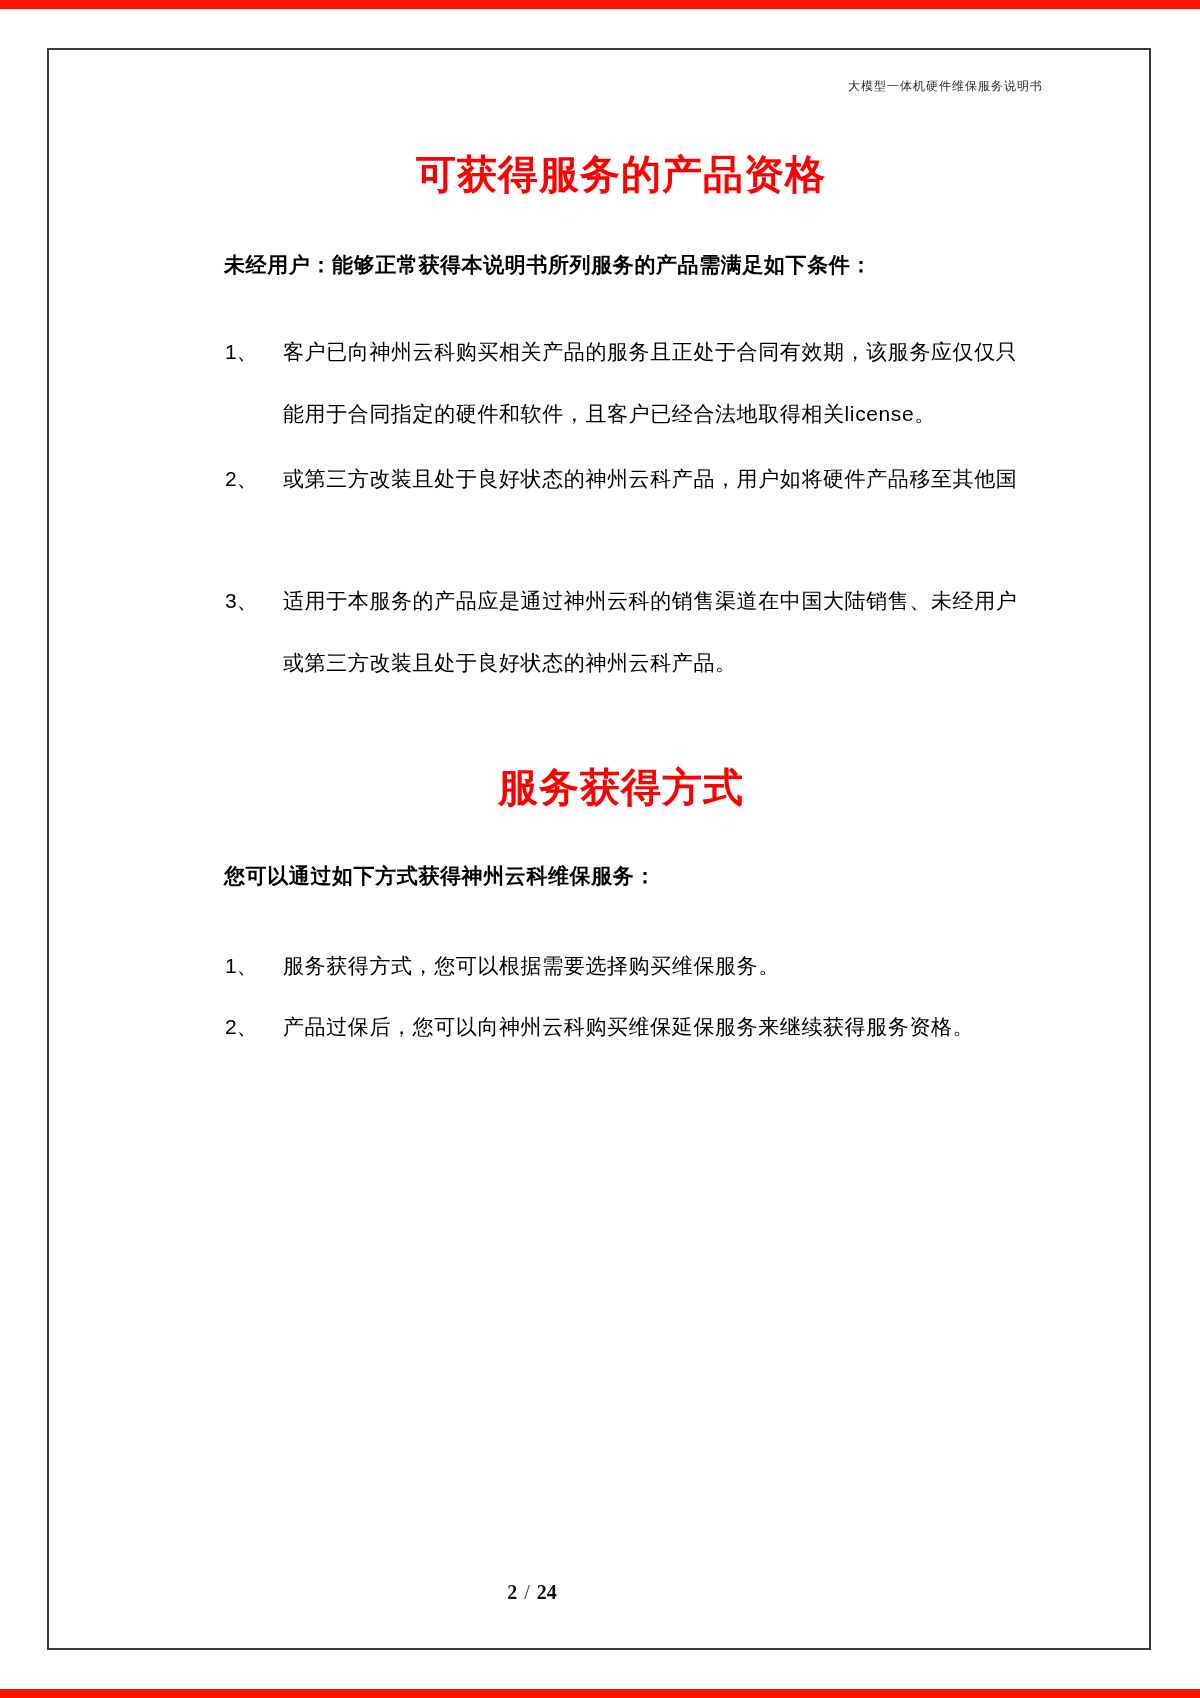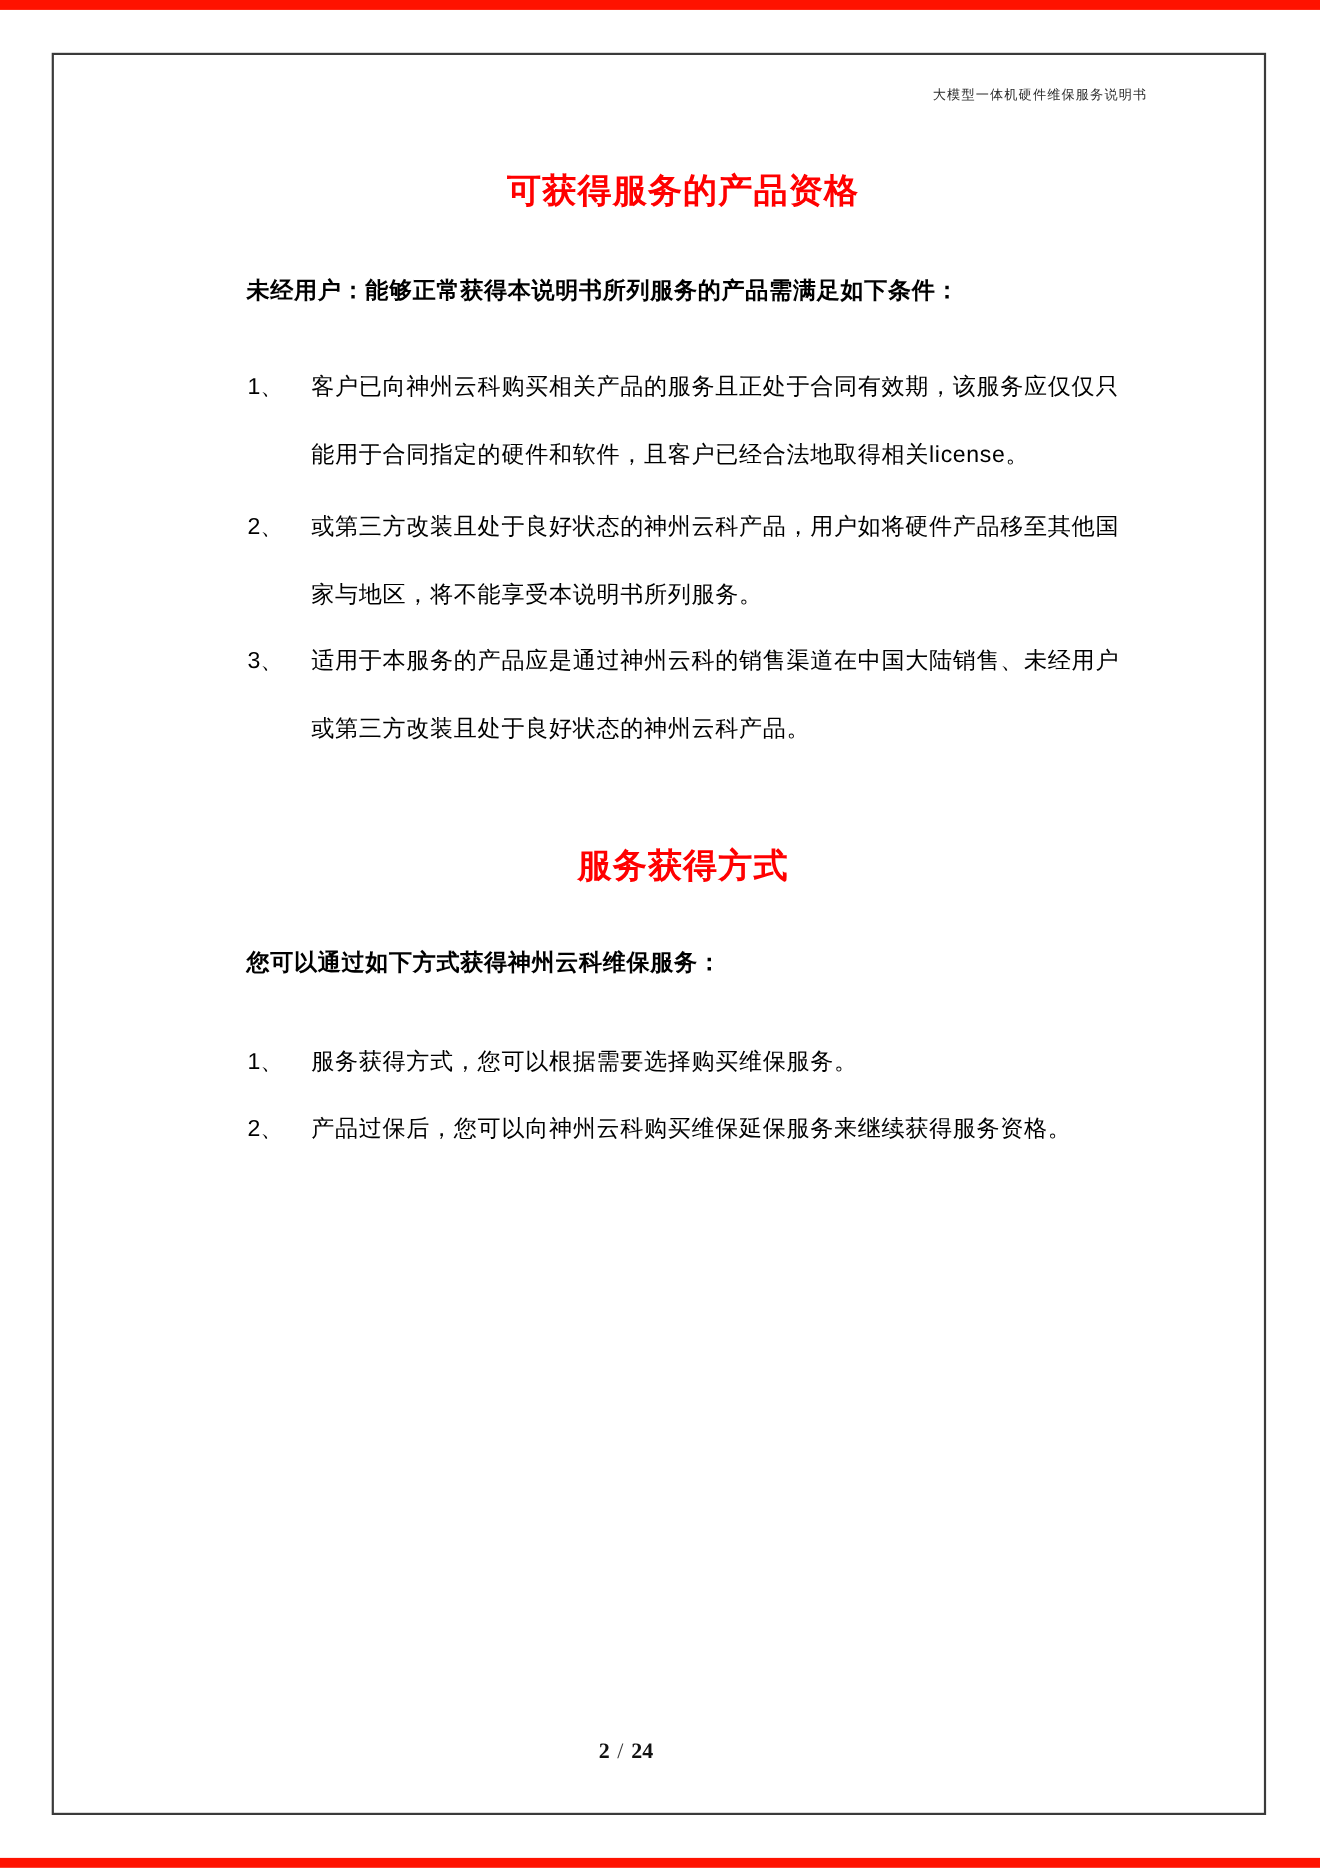--- a/index.html
+++ b/index.html
@@ -7,29 +7,29 @@
        font-family:"Liberation Sans", sans-serif;}
   .page{position:absolute;inset:0;background:#fff;}
   .bar{position:absolute;left:0;width:1200px;height:9px;background:#ff1200;}
   .bar.top{top:0;}
   .bar.bottom{top:1689px;}
   .frame{position:absolute;left:47px;top:48px;width:1104px;height:1602px;
          border:2px solid #3a3a3a;box-sizing:border-box;background:transparent;}
   .header{position:absolute;top:78px;right:157px;font-family:"Liberation Serif", serif;
           font-size:12px;color:#2b2b2b;letter-spacing:1px;white-space:nowrap;}
   .h{position:absolute;left:225px;width:792px;margin:0;text-align:center;
-     font-size:31px;line-height:34px;font-weight:bold;color:#ff0000;
+     font-size:40px;line-height:34px;font-weight:bold;color:#ff0000;
      letter-spacing:1px;white-space:nowrap;font-family:"Liberation Sans", sans-serif;}
   .intro{position:absolute;left:224px;margin:0;font-size:21px;line-height:27px;
          font-weight:bold;color:#000;letter-spacing:0.6px;white-space:nowrap;}
   .num{position:absolute;left:225px;font-size:21px;line-height:26px;color:#000;white-space:nowrap;}
   .line{position:absolute;left:283px;font-size:21px;line-height:26px;color:#000;
         letter-spacing:0.6px;white-space:nowrap;}
   .footer{position:absolute;left:0;top:1581px;width:1064px;text-align:center;
-          font-family:"Liberation Serif", serif;font-size:20px;color:#111;margin-left:37px;}
+          font-family:"Liberation Serif", serif;font-size:20px;color:#111;}
   .footer .pg{font-weight:bold;}
   .footer .sep{font-weight:normal;margin:0 7px;color:#333;}
 </style>
 </head>
 <body>
 
 <div class="page">
 
   <div class="bar top"></div>
 
@@ -40,21 +40,20 @@
   <h1 class="h" style="top:157px">可获得服务的产品资格</h1>
 
   <p class="intro" style="top:251px">未经用户：能够正常获得本说明书所列服务的产品需满足如下条件：</p>
 
   <div class="num" style="top:339px">1、</div>
   <div class="line" style="top:401px">能用于合同指定的硬件和软件，且客户已经合法地取得相关license。</div>
   <div class="line" style="top:339px">客户已向神州云科购买相关产品的服务且正处于合同有效期，该服务应仅仅只</div>
 
   <div class="num" style="top:466px">2、</div>
   <div class="line" style="top:466px">或第三方改装且处于良好状态的神州云科产品，用户如将硬件产品移至其他国</div>
-  <div class="line" style="top:528px">家与地区，将不能享受本说明书所列服务。</div>
 
   <div class="num" style="top:588px">3、</div>
   <div class="line" style="top:650px">或第三方改装且处于良好状态的神州云科产品。</div>
   <div class="line" style="top:588px">适用于本服务的产品应是通过神州云科的销售渠道在中国大陆销售、未经用户</div>
 
   <h1 class="h" style="top:770px">服务获得方式</h1>
 
   <p class="intro" style="top:862px">您可以通过如下方式获得神州云科维保服务：</p>
 
   <div class="num" style="top:953px">1、</div>

